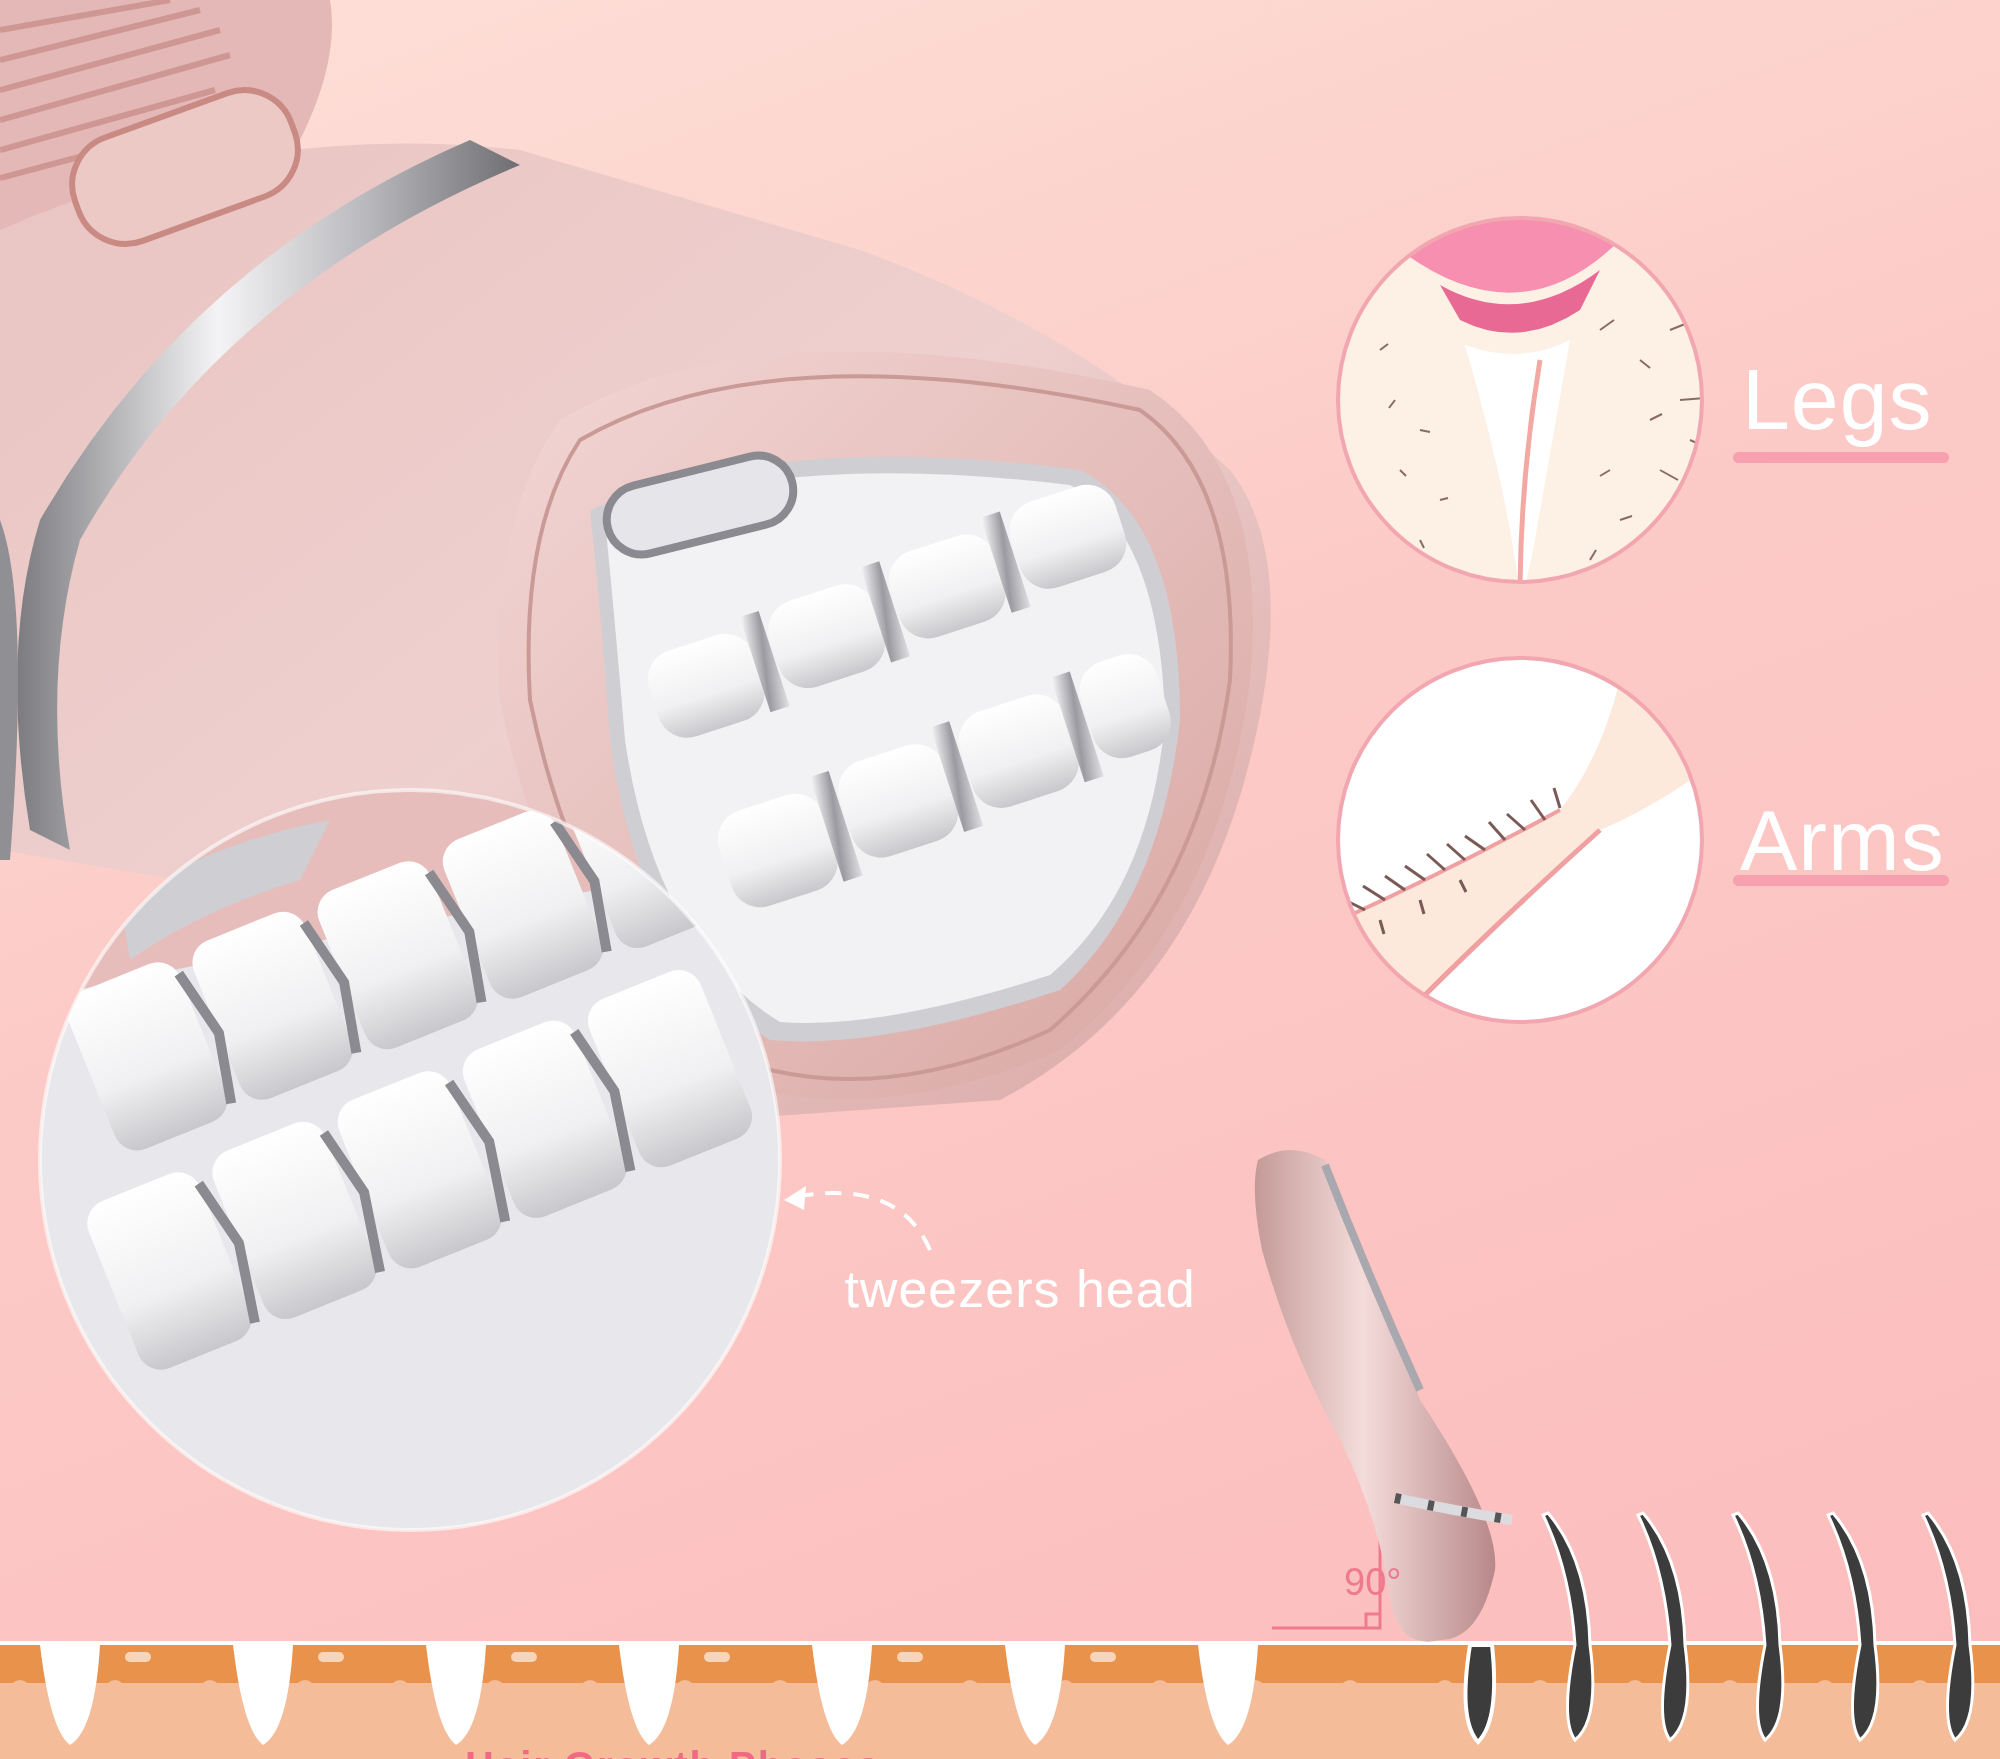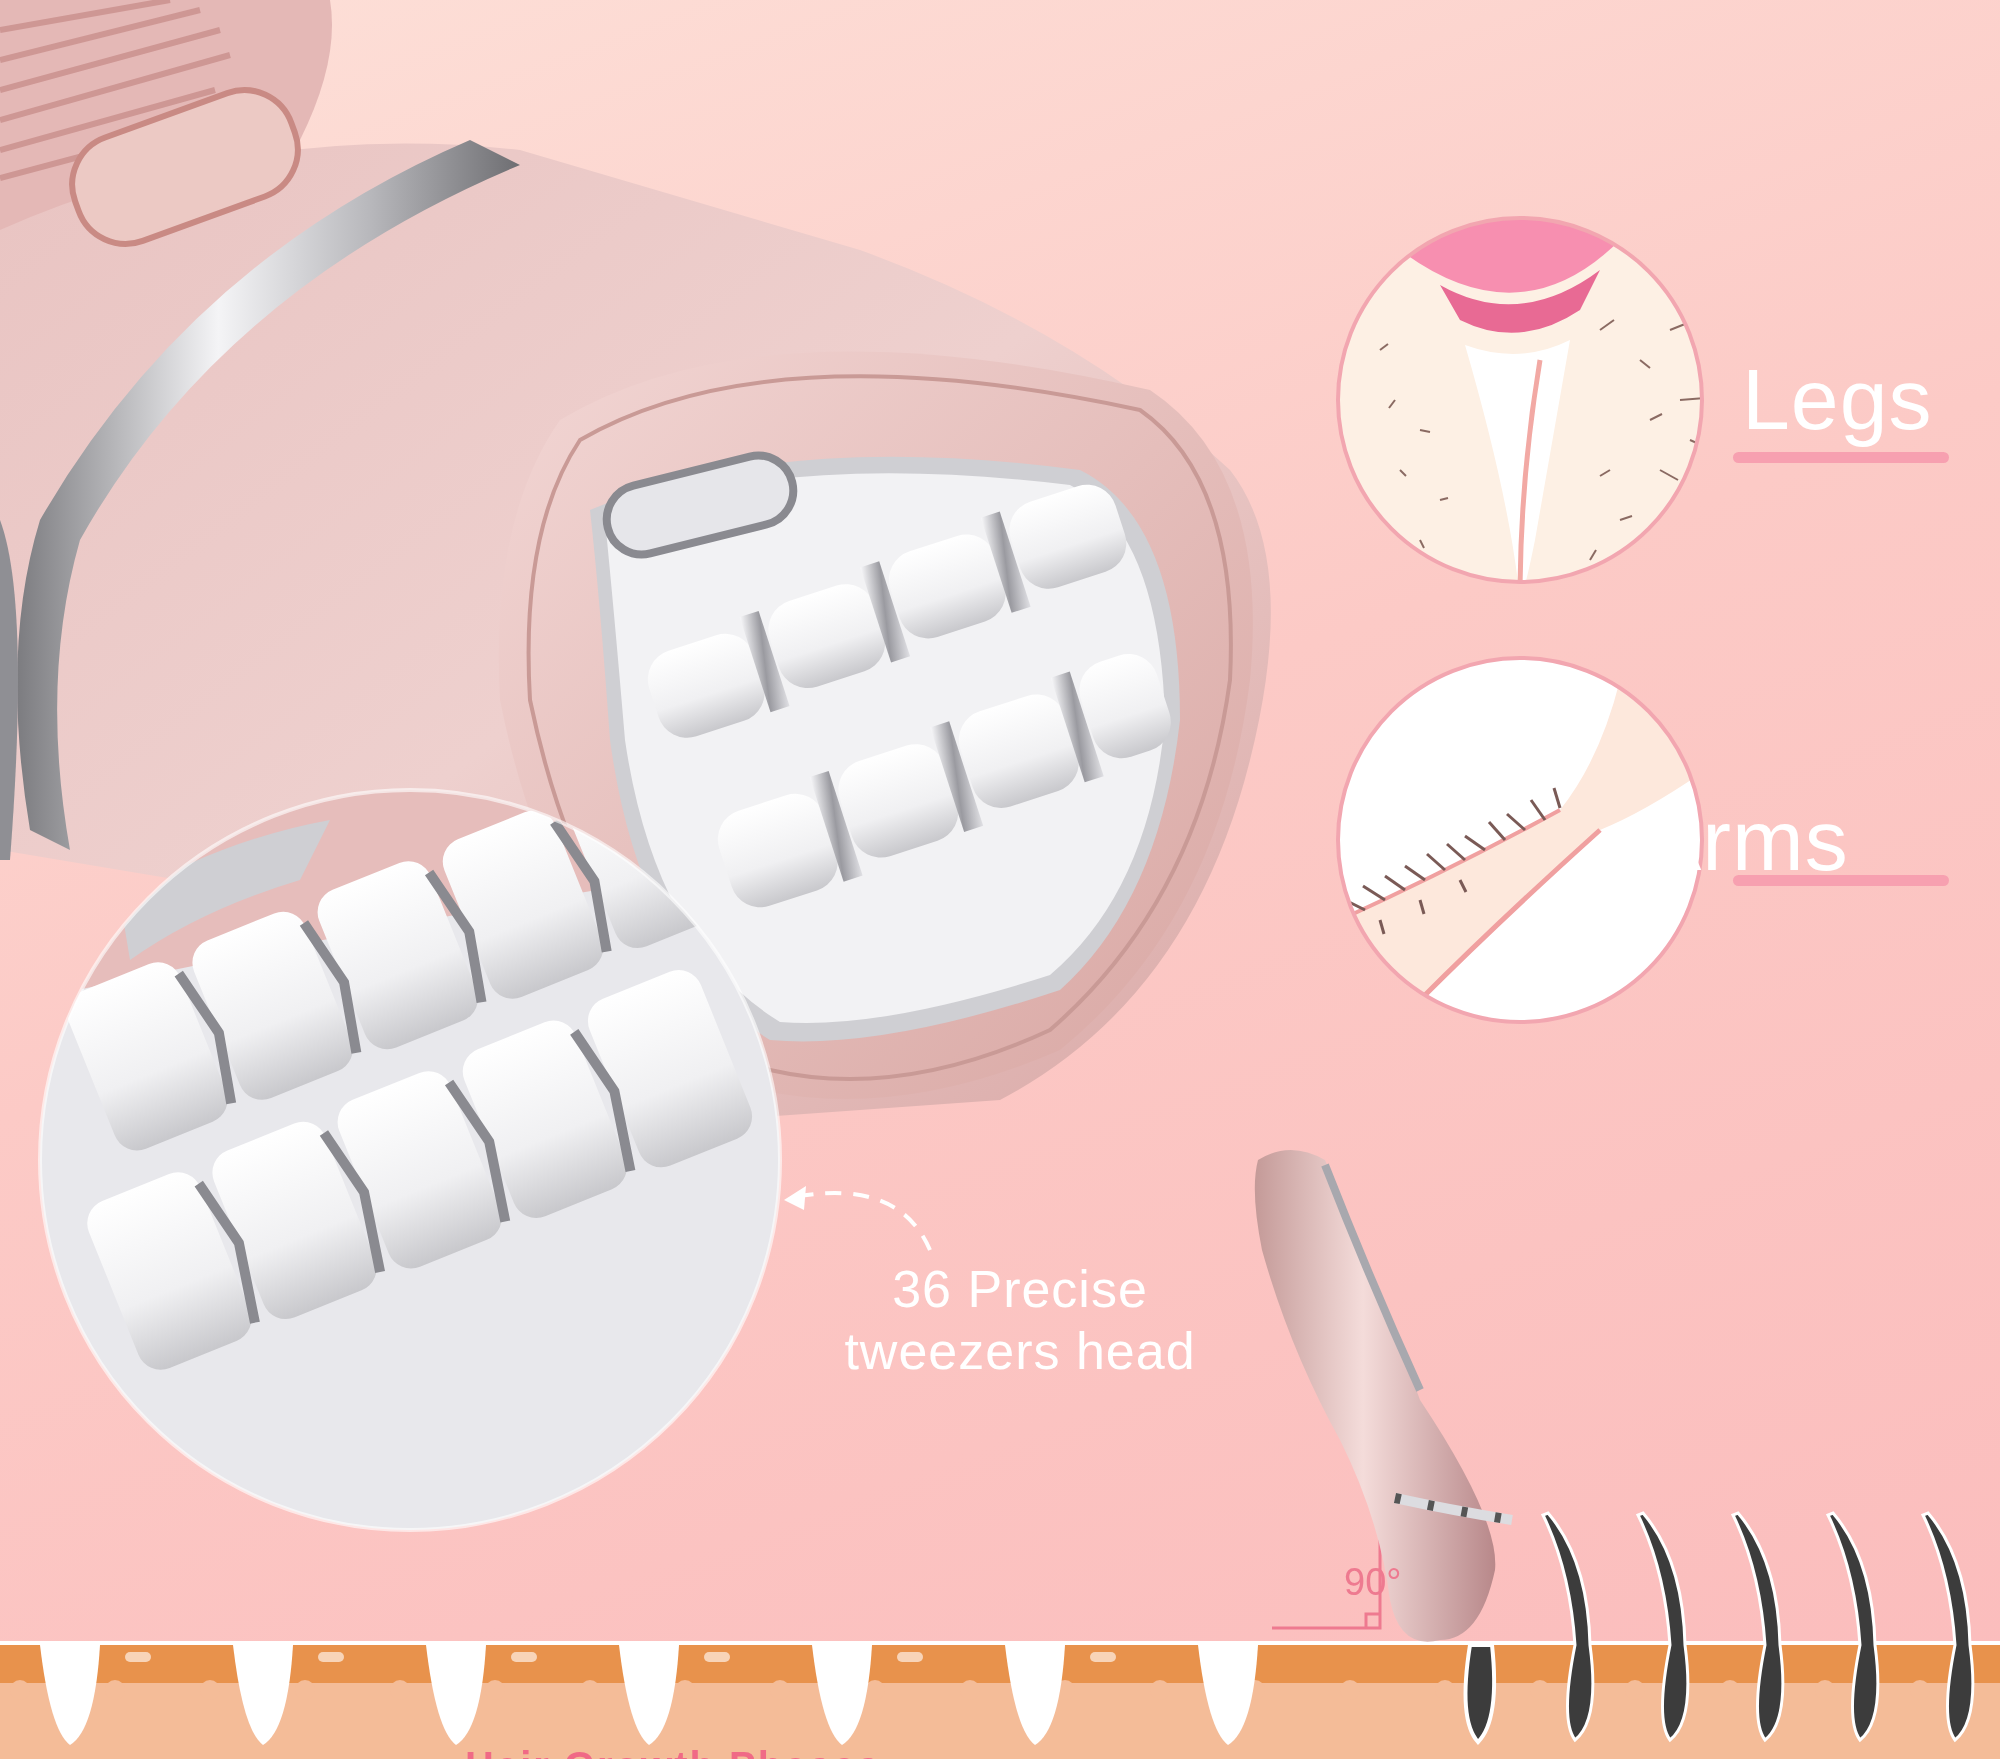--- a/index.html
+++ b/index.html
@@ -282,23 +282,22 @@
 
   <path d="M1258 1160 Q1290 1140 1325 1160 Q1380 1290 1420 1400 Q1500 1520 1495 1570 Q1480 1640 1440 1640 Q1400 1650 1390 1600 Q1380 1520 1340 1440 Q1290 1350 1262 1250 Q1250 1190 1258 1160 Z" fill="url(#smallBody)"></path>
   <path d="M1325 1165 Q1370 1280 1420 1390" stroke="#a8a8ae" stroke-width="8" fill="none"></path>
   <path d="M1395 1498 Q1450 1510 1512 1520" stroke="#dcdce0" stroke-width="10" fill="none"></path>
   <path d="M1395 1498 Q1450 1510 1512 1520" stroke="#555" stroke-width="10" stroke-dasharray="6 28" fill="none"></path>
 </svg>
 
 <div class="label-word" style="left:1742px; top:356px;">Legs</div>
 <div class="label-underline" style="left:1733px; top:452px; width:216px;"></div>
 
-<div class="label-word" style="left:1644px; top:797px;text-align:right;">Arms</div>
+<div class="label-word" style="left:1740px; top:797px;text-align:right;">Arms</div>
 <div class="label-underline" style="left:1733px; top:875px; width:216px;"></div>
 
 <div class="caption" style="left:810px; top:1258px; width:420px;">
-  <div>36 Precise</div>
   <div>tweezers head</div>
 </div>
 
 <div class="angle-label" style="left:1302px; top:1563px;margin-left:42px;">90°</div>
 
 <div class="bottom-text" style="left:465px; top:1744px;">Hair Growth Phases</div>
 
 </body></html>

